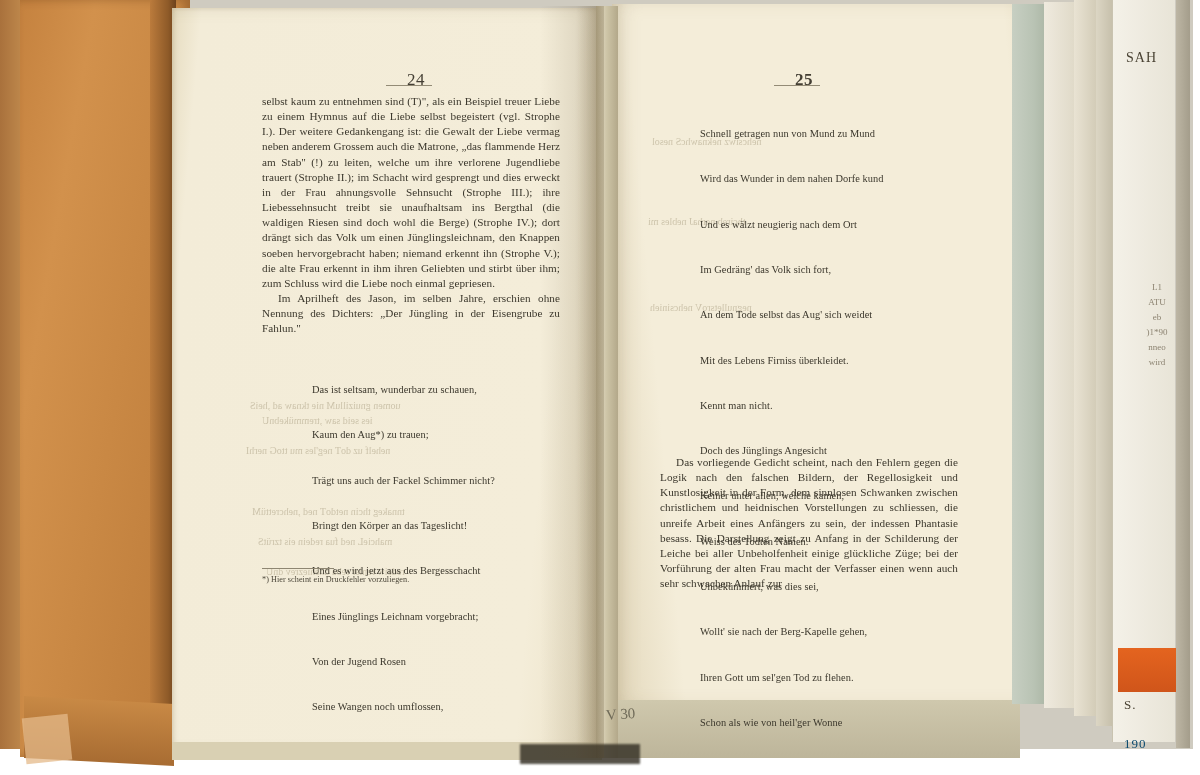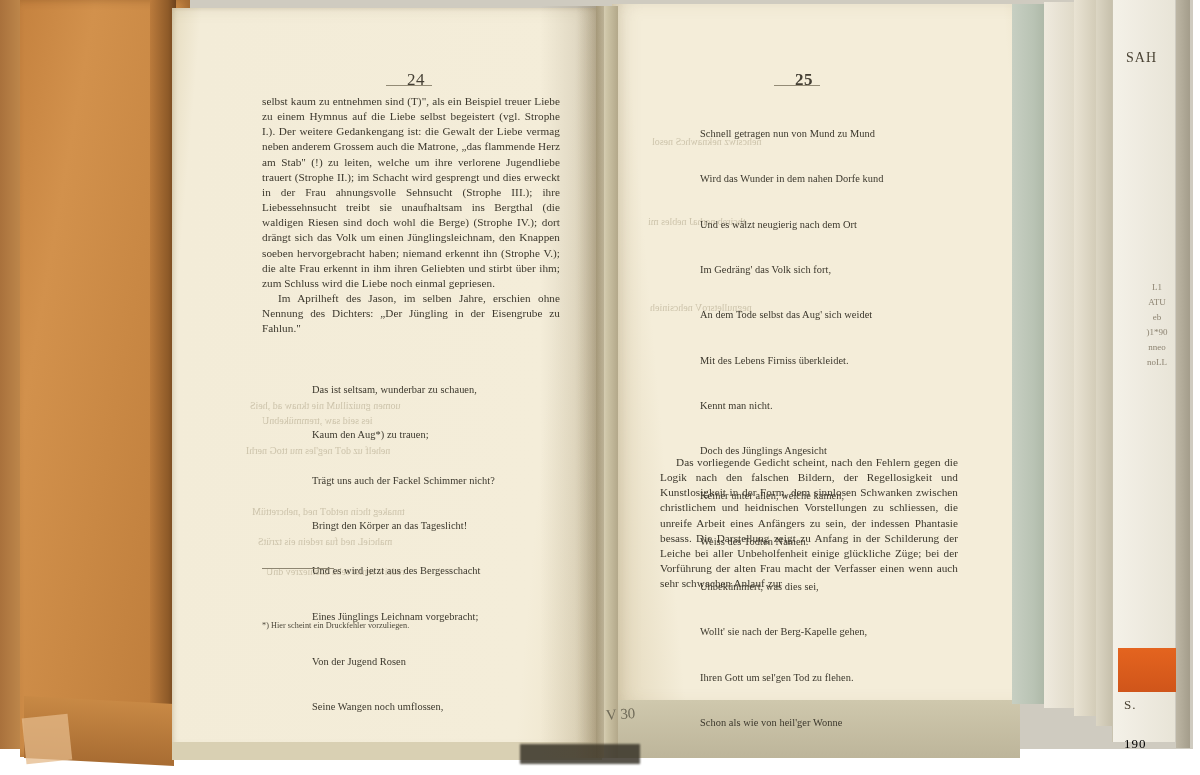--- a/index.html
+++ b/index.html
@@ -155,21 +155,21 @@
     background: linear-gradient(180deg,#e4641f 0%, #d0551a 100%);
   }
   .tab-text {
     position: absolute;
     font-family: "Liberation Serif", serif;
     color: #4a4334;
     letter-spacing: 1px;
   }
   .tab-sah { left: 1126px; top: 50px; font-size: 14px; }
   .tab-s   { left: 1124px; top: 697px; font-size: 13px; }
-  .tab-190 { left: 1124px; top: 736px; font-size: 13px; color: #000000; }
+  .tab-190 { left: 1124px; top: 736px; font-size: 13px; color: #0c4a6e; }
   .tab-marks {
     position: absolute;
     left: 1128px; top: 280px;
     width: 58px;
     font-size: 9px;
     line-height: 15px;
     color: #8d8472;
   }
   .tab-marks div { white-space: nowrap; text-align: center; }
   .edge-dark {
@@ -216,21 +216,20 @@
     line-height: 15.1px;
     color: #3b372c;
     letter-spacing: 0.05px;
     white-space: pre-wrap;
   }
   .verse div { white-space: nowrap; }
   .footnote {
     font-size: 8.2px;
     color: #4a4538;
     letter-spacing: 0.05px;
-    margin-top: 46px;
   }
   .footnote-rule {
     position: absolute;
     height: 1px;
     width: 72px;
     background: #8e8672;
   }
 
   
   .ghost {
@@ -302,21 +301,21 @@
   <div class="tab-text tab-sah">SAH</div>
   <div class="tab-text tab-s">S.</div>
   <div class="tab-text tab-190">190</div>
 
   <div class="tab-marks">
     <div>L1</div>
     <div>ATU</div>
     <div>eb</div>
     <div>)1*90</div>
     <div>nneo</div>
-    <div>noLL</div>
+    <div>wird</div>
   </div>
 
   <div class="ghost" style="left:250px; top:398px;">uomen gnuizilluM nie tknaw ad ,heiS</div>
   <div class="ghost" style="left:262px; top:413px;">ies seid saw ,tremmükebnU</div>
   <div class="ghost" style="left:246px; top:443px;">nehelf uz doT neg'les mu ttoG nerhI</div>
   <div class="ghost" style="left:252px; top:504px;">tnnakeg thcin netdoT ned ,nehcrettüM</div>
   <div class="ghost" style="left:258px; top:534px;">mahcieL ned fua redein eis tzrütS</div>
   <div class="ghost" style="left:266px; top:564px;">redeiw renier reba dnehiezrev dnU</div>
   <div class="ghost" style="left:652px; top:134px;">nehcsiwz neknawhcS nesol</div>
   <div class="ghost" style="left:648px; top:214px;">thcireb nerhaJ nebles mi</div>

